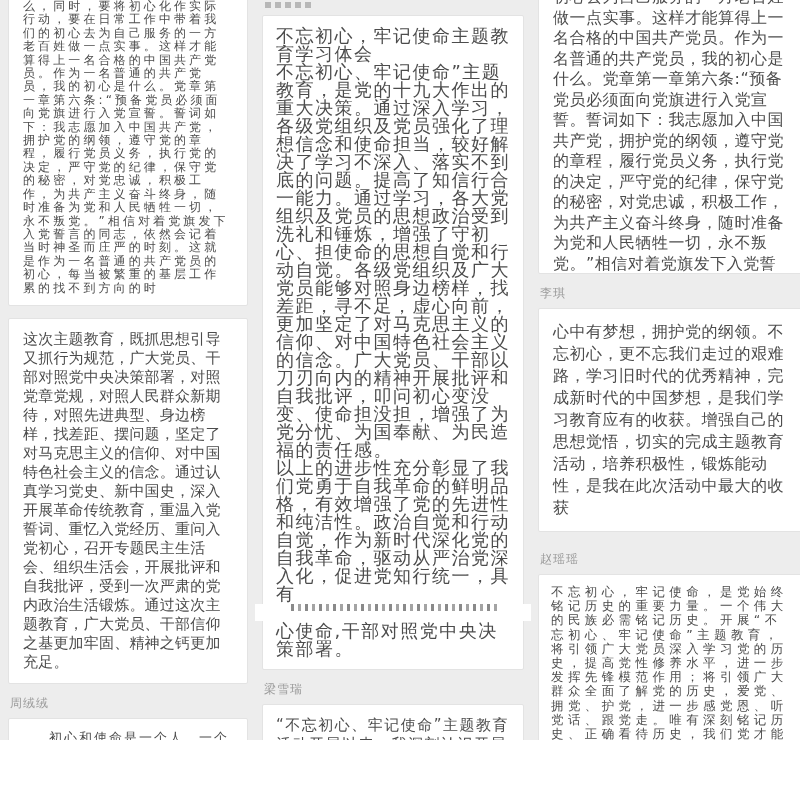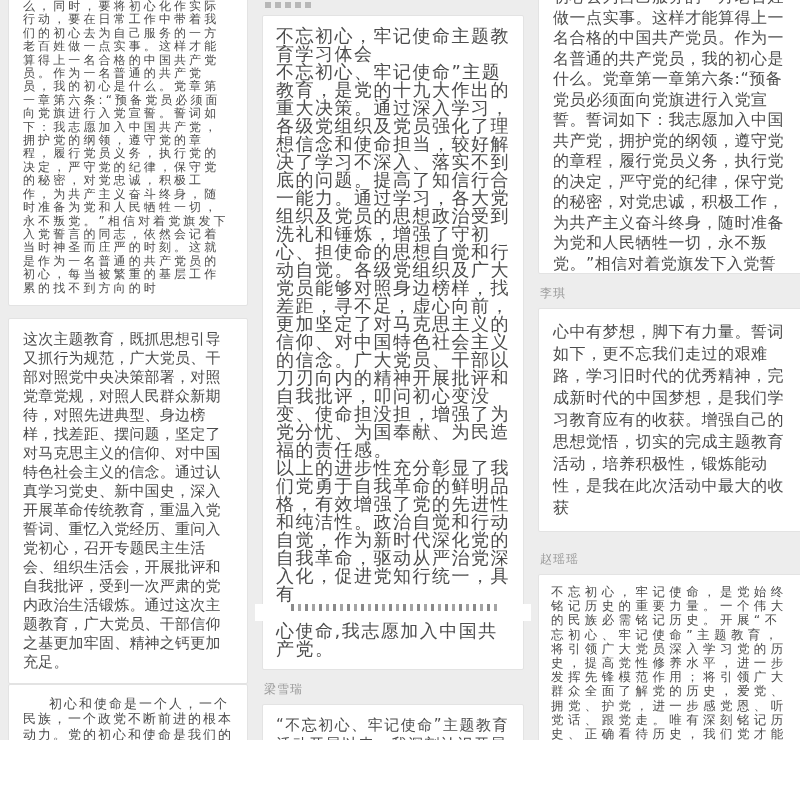--- a/index.html
+++ b/index.html
@@ -52,51 +52,52 @@
 
 <div class="board">
 
   <div class="col col-left">
     <article class="card l1">
       <p>么，同时，要将初心化作实际行动，要在日常工作中带着我们的初心去为自己服务的一方老百姓做一点实事。这样才能算得上一名合格的中国共产党员。作为一名普通的共产党员，我的初心是什么。党章第一章第六条:“预备党员必须面向党旗进行入党宣誓。誓词如下：我志愿加入中国共产党，拥护党的纲领，遵守党的章程，履行党员义务，执行党的决定，严守党的纪律，保守党的秘密，对党忠诚，积极工作，为共产主义奋斗终身，随时准备为党和人民牺牲一切，永不叛党。”相信对着党旗发下入党誓言的同志，依然会记着当时神圣而庄严的时刻。这就是作为一名普通的共产党员的初心，每当被繁重的基层工作累的找不到方向的时</p>
     </article>
     <article class="card l2">
       <p>这次主题教育，既抓思想引导又抓行为规范，广大党员、干部对照党中央决策部署，对照党章党规，对照人民群众新期待，对照先进典型、身边榜样，找差距、摆问题，坚定了对马克思主义的信仰、对中国特色社会主义的信念。通过认真学习党史、新中国史，深入开展革命传统教育，重温入党誓词、重忆入党经历、重问入党初心，召开专题民主生活会、组织生活会，开展批评和自我批评，受到一次严肃的党内政治生活锻炼。通过这次主题教育，广大党员、干部信仰之基更加牢固、精神之钙更加充足。</p>
     </article>
+    <div class="author">周绒绒</div>
     <article class="card l3">
       <p>初心和使命是一个人，一个民族，一个政党不断前进的根本动力。党的初心和使命是我们的出发点，主题教育活动开展以来。</p>
       <p>守初心，当以百姓心为心，牢记人民的满意度是标尺。“政之所兴在顺民心，政之所废在逆民心”。忠诚为民、尽职尽责，要求党的各级干部把人民满意不满</p>
     </article>
   </div>
 
   <div class="col col-mid">
     <div class="clipped-name"></div>
     <article class="card m1">
       <p>不忘初心，牢记使命主题教育学习体会</p>
       <p>不忘初心、牢记使命”主题教育，是党的十九大作出的重大决策。通过深入学习，各级党组织及党员强化了理想信念和使命担当，较好解决了学习不深入、落实不到底的问题。提高了知信行合一能力。通过学习，各大党组织及党员的思想政治受到洗礼和锤炼，增强了守初心、担使命的思想自觉和行动自觉。各级党组织及广大党员能够对照身边榜样，找差距，寻不足，虚心向前，更加坚定了对马克思主义的信仰、对中国特色社会主义的信念。广大党员、干部以刀刃向内的精神开展批评和自我批评，叩问初心变没变、使命担没担，增强了为党分忧、为国奉献、为民造福的责任感。</p>
       <p>以上的进步性充分彰显了我们党勇于自我革命的鲜明品格，有效增强了党的先进性和纯洁性。政治自觉和行动自觉，作为新时代深化党的自我革命，驱动从严治党深入化，促进党知行统一，具有</p>
       <div class="band">
           <div class="hatch"></div>
         </div>
-      <p>心使命,我志愿加入中国共产党。</p>
+      <p>心使命,干部对照党中央决策部署。</p>
     </article>
     <div class="author">梁雪瑞</div>
     <article class="card m2">
       <p>“不忘初心、牢记使命”主题教育活动开展以来，我深刻认识开展此次主题教育的重大意义，切实将主题教育活动作为近一个时期的重要政治任务，不断增强思想自觉、政治自觉和行动自觉，在主题教育活动取得诸多收获。</p>
       <p>2020年是具有里程碑意义的一年，我们全面建成小康社会，实现第一个百年奋斗目标，将开启</p>
     </article>
   </div>
 
   <div class="col col-right">
     <article class="card r1">
       <p>初心去为自己服务的一方老百姓做一点实事。这样才能算得上一名合格的中国共产党员。作为一名普通的共产党员，我的初心是什么。党章第一章第六条:“预备党员必须面向党旗进行入党宣誓。誓词如下：我志愿加入中国共产党，拥护党的纲领，遵守党的章程，履行党员义务，执行党的决定，严守党的纪律，保守党的秘密，对党忠诚，积极工作，为共产主义奋斗终身，随时准备为党和人民牺牲一切，永不叛党。”相信对着党旗发下入党誓言的同志，依然会记着当时神圣而庄严</p>
     </article>
     <div class="author">李琪</div>
     <article class="card r2">
-      <p>心中有梦想，脚下有力量。誓词如下，更不忘我们走过的艰难路，学习旧时代的优秀精神，完成新时代的中国梦想，是我们学习教育应有的收获。增强自己的思想觉悟，切实的完成主题教育活动，培养积极性，锻炼能动性，是我在此次活动中最大的收获</p>
+      <p>心中有梦想，拥护党的纲领。不忘初心，更不忘我们走过的艰难路，学习旧时代的优秀精神，完成新时代的中国梦想，是我们学习教育应有的收获。增强自己的思想觉悟，切实的完成主题教育活动，培养积极性，锻炼能动性，是我在此次活动中最大的收获</p>
     </article>
     <div class="author" style="margin-top:20px;">赵瑶瑶</div>
     <article class="card r3">
       <p>不忘初心，牢记使命，是党始终铭记历史的重要力量。一个伟大的民族必需铭记历史。开展“不忘初心、牢记使命”主题教育，将引领广大党员深入学习党的历史，提高党性修养水平，进一步发挥先锋模范作用；将引领广大群众全面了解党的历史，爱党、拥党、护党，进一步感党恩、听党话、跟党走。唯有深刻铭记历史、正确看待历史，我们党才能带领广大人民群众完成新的任务、攻克新的挑战、取得新的成绩。</p>
     </article>
   </div>
 
 </div>
 
 </body></html>

